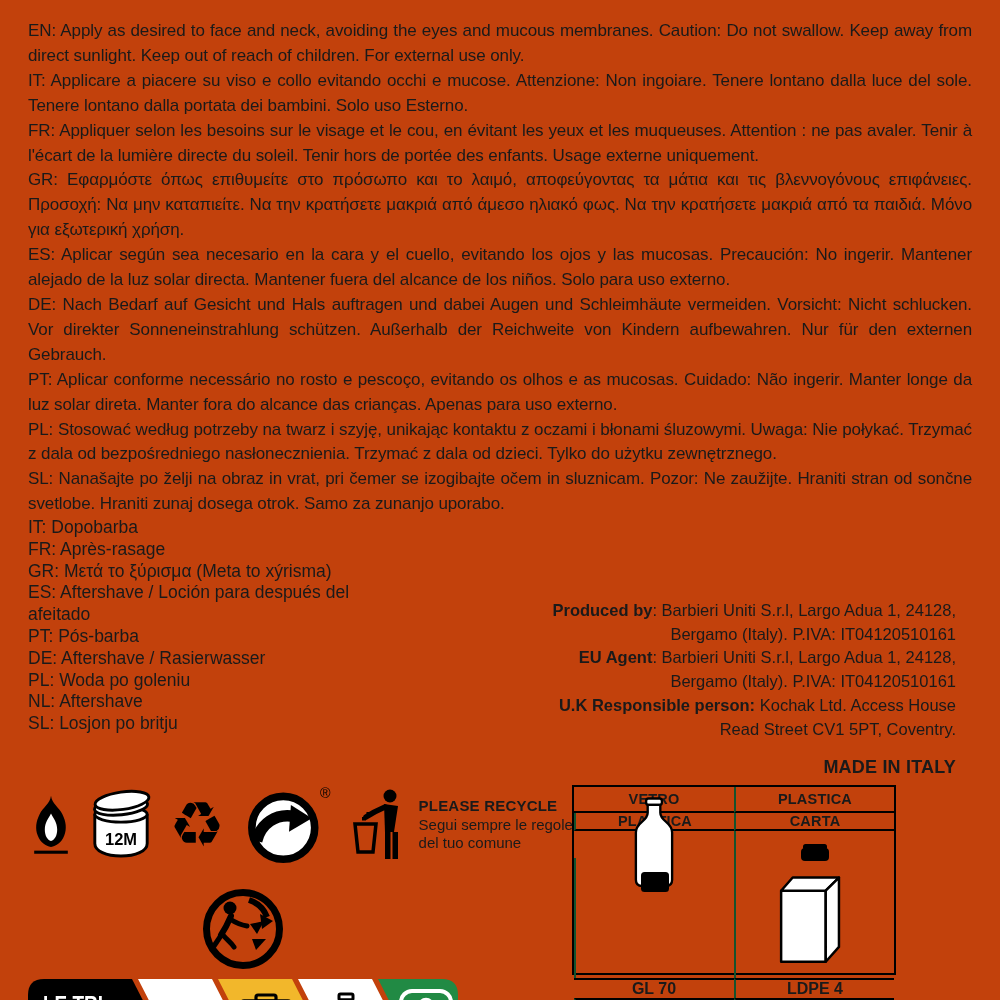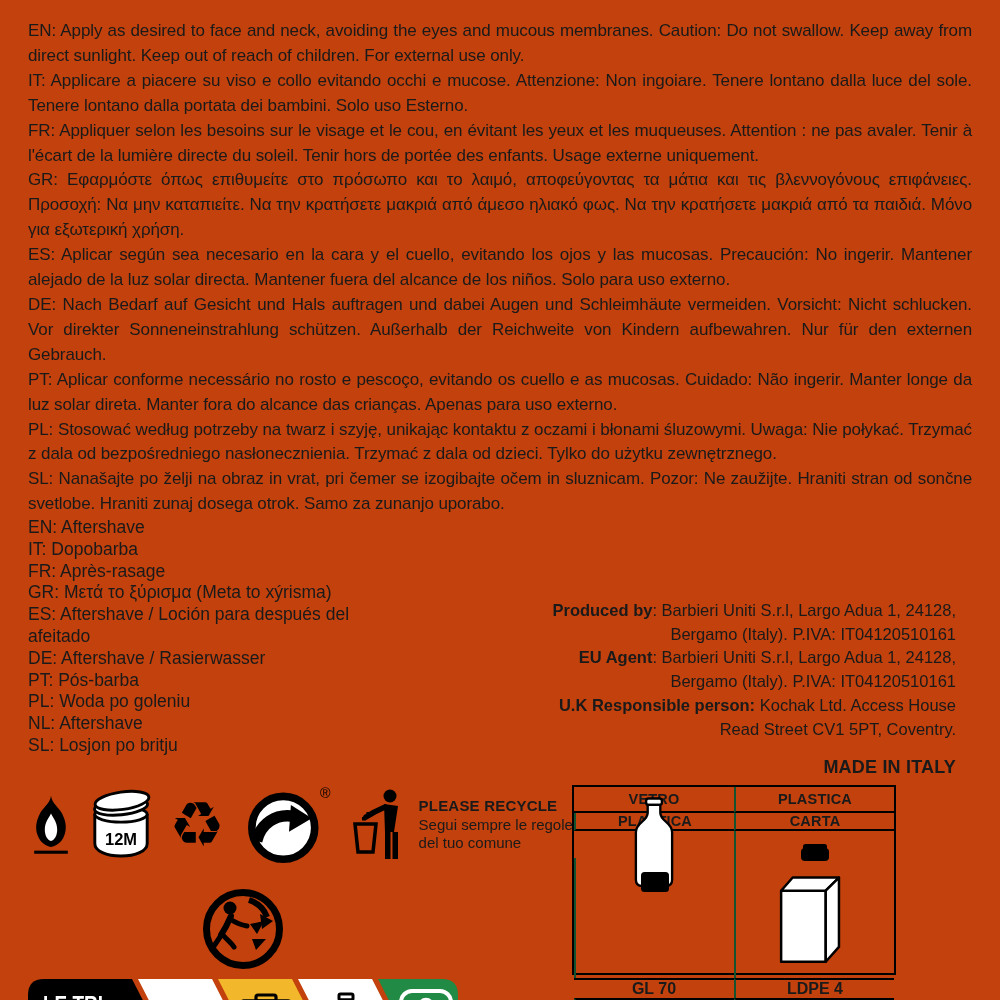--- a/index.html
+++ b/index.html
@@ -37,33 +37,32 @@
 
 <div class="page">
 
   <div class="directions">
     <p>EN: Apply as desired to face and neck, avoiding the eyes and mucous membranes. Caution: Do not swallow. Keep away from direct sunlight. Keep out of reach of children. For external use only.</p>
     <p>IT: Applicare a piacere su viso e collo evitando occhi e mucose. Attenzione: Non ingoiare. Tenere lontano dalla luce del sole. Tenere lontano dalla portata dei bambini. Solo uso Esterno.</p>
     <p>FR: Appliquer selon les besoins sur le visage et le cou, en évitant les yeux et les muqueuses. Attention : ne pas avaler. Tenir à l'écart de la lumière directe du soleil. Tenir hors de portée des enfants. Usage externe uniquement.</p>
     <p>GR: Εφαρμόστε όπως επιθυμείτε στο πρόσωπο και το λαιμό, αποφεύγοντας τα μάτια και τις βλεννογόνους επιφάνειες. Προσοχή: Να μην καταπιείτε. Να την κρατήσετε μακριά από άμεσο ηλιακό φως. Να την κρατήσετε μακριά από τα παιδιά. Μόνο για εξωτερική χρήση.</p>
     <p>ES: Aplicar según sea necesario en la cara y el cuello, evitando los ojos y las mucosas. Precaución: No ingerir. Mantener alejado de la luz solar directa. Mantener fuera del alcance de los niños. Solo para uso externo.</p>
     <p>DE: Nach Bedarf auf Gesicht und Hals auftragen und dabei Augen und Schleimhäute vermeiden. Vorsicht: Nicht schlucken. Vor direkter Sonneneinstrahlung schützen. Außerhalb der Reichweite von Kindern aufbewahren. Nur für den externen Gebrauch.</p>
-    <p>PT: Aplicar conforme necessário no rosto e pescoço, evitando os cuello e as mucosas. Cuidado: Não ingerir. Manter longe da luz solar direta. Manter fora do alcance das crianças. Apenas para uso externo.</p>
+    <p>PT: Aplicar conforme necessário no rosto e pescoço, evitando os olhos e as mucosas. Cuidado: Não ingerir. Manter longe da luz solar direta. Manter fora do alcance das crianças. Apenas para uso externo.</p>
     <p>PL: Stosować według potrzeby na twarz i szyję, unikając kontaktu z oczami i błonami śluzowymi. Uwaga: Nie połykać. Trzymać z dala od bezpośredniego nasłonecznienia. Trzymać z dala od dzieci. Tylko do użytku zewnętrznego.</p>
     <p>SL: Nanašajte po želji na obraz in vrat, pri čemer se izogibajte očem in sluznicam. Pozor: Ne zaužijte. Hraniti stran od sončne svetlobe. Hraniti zunaj dosega otrok. Samo za zunanjo uporabo.</p>
   </div>
 
   <div class="names">
-    <div>EN: Aftershave</div>
     <div>IT: Dopobarba</div>
     <div>FR: Après-rasage</div>
     <div>GR: Μετά το ξύρισμα (Meta to xýrisma)</div>
     <div>ES: Aftershave / Loción para después del afeitado</div>
+    <div>PT: Pós-barba</div>
     <div>DE: Aftershave / Rasierwasser</div>
-    <div>PT: Pós-barba</div>
     <div>PL: Woda po goleniu</div>
     <div>NL: Aftershave</div>
     <div>SL: Losjon po britju</div>
   </div>
 
   <div class="producer">
     <div><strong>Produced by</strong><span>: Barbieri Uniti S.r.l, Largo Adua 1, 24128,</span></div>
     <div><span>Bergamo (Italy).  P.IVA: IT04120510161</span></div>
     <div><strong>EU Agent</strong><span>: Barbieri Uniti S.r.l, Largo Adua 1, 24128,</span></div>
     <div><span>Bergamo (Italy).  P.IVA: IT04120510161</span></div>

